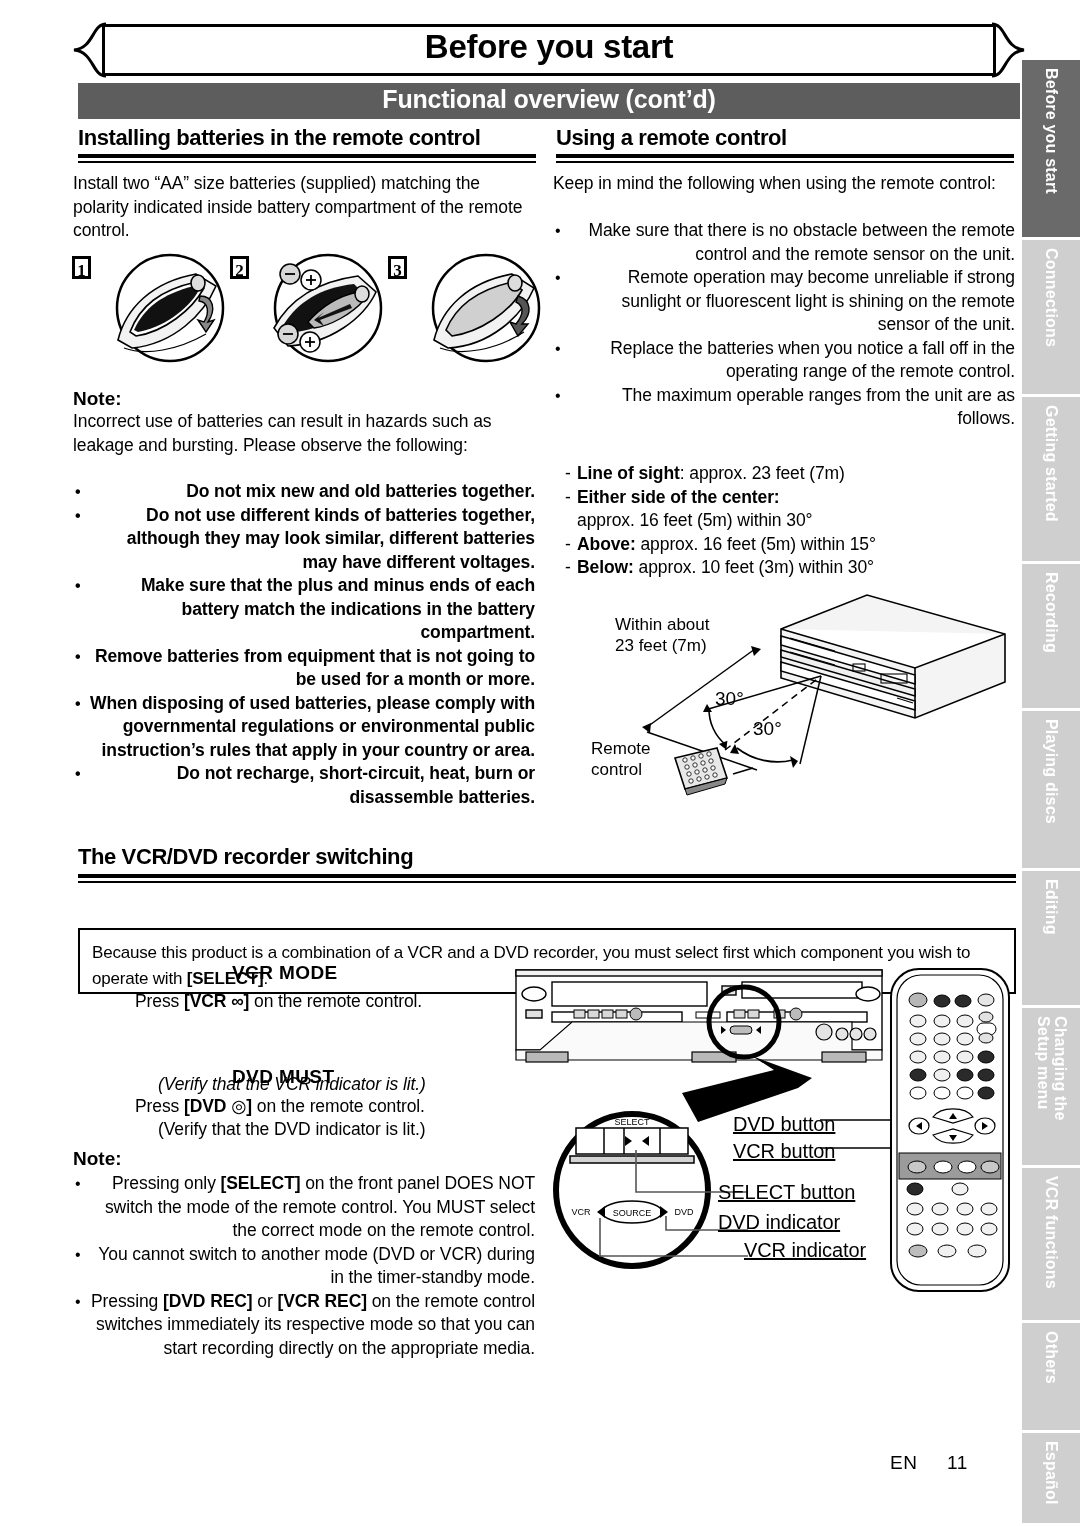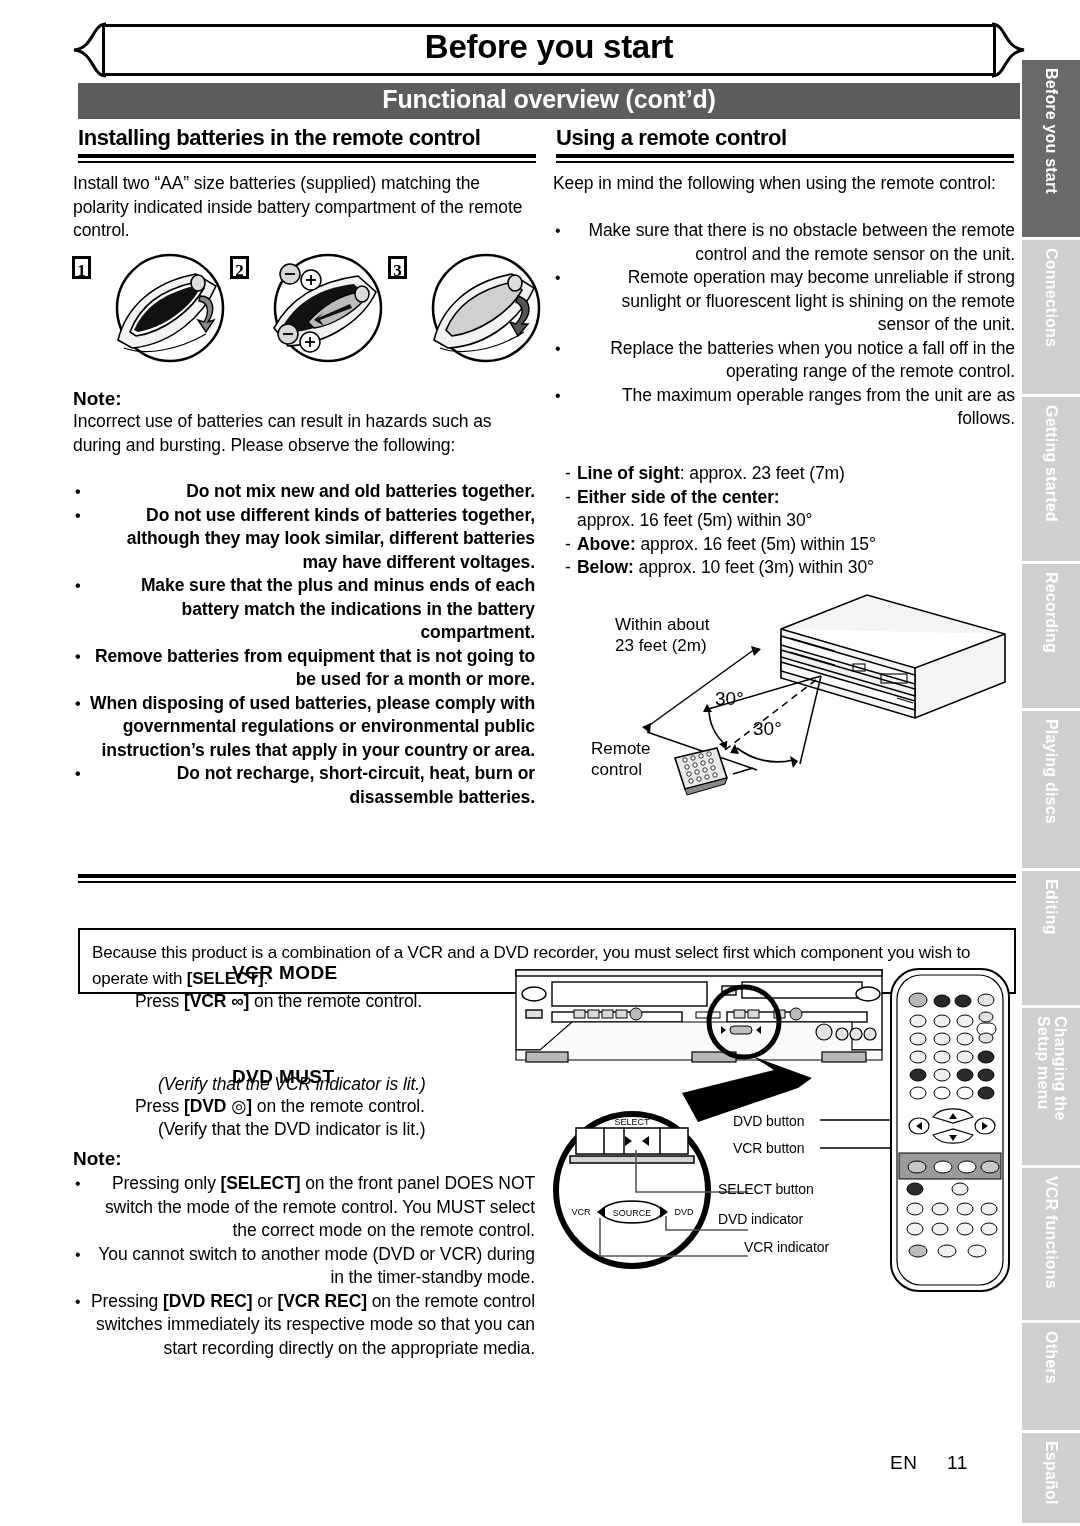--- a/index.html
+++ b/index.html
@@ -87,21 +87,21 @@
   
   .boxpara{
     position:absolute;border:2px solid #000;box-sizing:border-box;
     padding:10px 12px;font-size:17px;line-height:26px;letter-spacing:-0.2px;
   }
 
   
   .modehead{position:absolute;font-size:19px;font-weight:bold;letter-spacing:0.4px;}
 
   
-  .callout{position:absolute;font-size:14px;letter-spacing:-0.1px;}
+  .callout{position:absolute;font-size:20px;letter-spacing:-0.1px;text-decoration:underline;}
 
   
   .footer{position:absolute;font-size:19px;letter-spacing:0.5px;}
 
   svg{display:block;}
   .fig-label{font-size:17px;line-height:21px;position:absolute;}
 </style>
 </head>
 <body>
 
@@ -162,21 +162,21 @@
       <circle cx="70" cy="56" r="53" fill="#fff" stroke="#000" stroke-width="2.5"></circle>
       <path d="M18 88 C26 56 52 30 96 22 L118 36 C106 64 74 94 32 96 Z" fill="#f2f2f2" stroke="#000" stroke-width="1.6"></path>
       <path d="M30 78 C40 54 60 38 96 30 L106 38 C94 60 64 80 36 84 Z" fill="#d0d0d0" stroke="#000" stroke-width="1.6"></path>
       <ellipse cx="99" cy="31" rx="7" ry="8" fill="#ddd" stroke="#000" stroke-width="1.6"></ellipse>
       <path d="M102 44 C116 48 116 62 106 72 L112 72 L102 84 L94 70 L100 72 C108 62 108 54 100 50 Z" fill="#555" stroke="#000" stroke-width="1.4"></path>
       <path d="M24 96 C46 104 80 98 108 80" fill="none" stroke="#000" stroke-width="1.2"></path>
     </svg>
   </div>
 
   <div class="note-label" style="position:absolute;left:73px;top:388px;">Note:</div>
-  <div class="p" style="left:73px;top:410px;width:462px;">Incorrect use of batteries can result in hazards such as during and bursting. Please observe the following:</div>
+  <div class="p" style="left:73px;top:410px;width:462px;">Incorrect use of batteries can result in hazards such as leakage and bursting. Please observe the following:</div>
 
   <ul class="bul" style="position:absolute;left:73px;top:480px;width:462px;font-weight:bold;">
     <li>Do not mix new and old batteries together.</li>
     <li>Do not use different kinds of batteries together, although they may look similar, different batteries may have different voltages.</li>
     <li>Make sure that the plus and minus ends of each battery match the indications in the battery compartment.</li>
     <li>Remove batteries from equipment that is not going to be used for a month or more.</li>
     <li>When disposing of used batteries, please comply with governmental regulations or environmental public instruction’s rules that apply in your country or area.</li>
     <li>Do not recharge, short-circuit, heat, burn or disassemble batteries.</li>
   </ul>
 
@@ -259,27 +259,28 @@
             <circle cx="128" cy="176" r="2.2"></circle>
           <circle cx="106" cy="189" r="2.2"></circle>
             <circle cx="114" cy="187" r="2.2"></circle>
             <circle cx="122" cy="185" r="2.2"></circle>
             <circle cx="130" cy="183" r="2.2"></circle>
         </g>
         <path d="M100 197 L142 186 L140 192 L102 203 Z" fill="#888" stroke="#000" stroke-width="1"></path>
       </g>
     </svg>
     <div class="fig-label" style="left:30px;top:22px;white-space:pre;">Within about
-23 feet (2m)</div>
+23 feet (7m)</div>
     <div class="fig-label" style="left:6px;top:146px;white-space:pre;">Remote
 control</div>
     <div class="fig-label" style="left:130px;top:96px;font-size:19px;">30°</div>
     <div class="fig-label" style="left:168px;top:126px;font-size:19px;">30°</div>
   </div>
 
+  <div class="h2" style="left:78px;top:844px;width:940px;">The VCR/DVD recorder switching</div>
   <div class="h2rule" style="left:78px;top:874px;width:938px;"></div>
 
   <div class="boxpara" style="left:78px;top:928px;width:938px;height:66px;">
     <span>Because this product is a combination of a VCR and a DVD recorder, you must select first which component you wish to operate with </span><span class="bold">[SELECT]</span><span>.</span>
   </div>
 
   <div class="modehead" style="left:232px;top:962px;">VCR MODE</div>
   <div class="p" style="left:135px;top:990px;width:400px;"><span>Press </span><span class="bold">[VCR </span><span class="bold">∞</span><span class="bold">]</span><span> on the remote control.</span></div>
   <div class="p" style="left:158px;top:1073px;width:400px;font-style:italic;">(Verify that the VCR indicator is lit.)</div>
 

